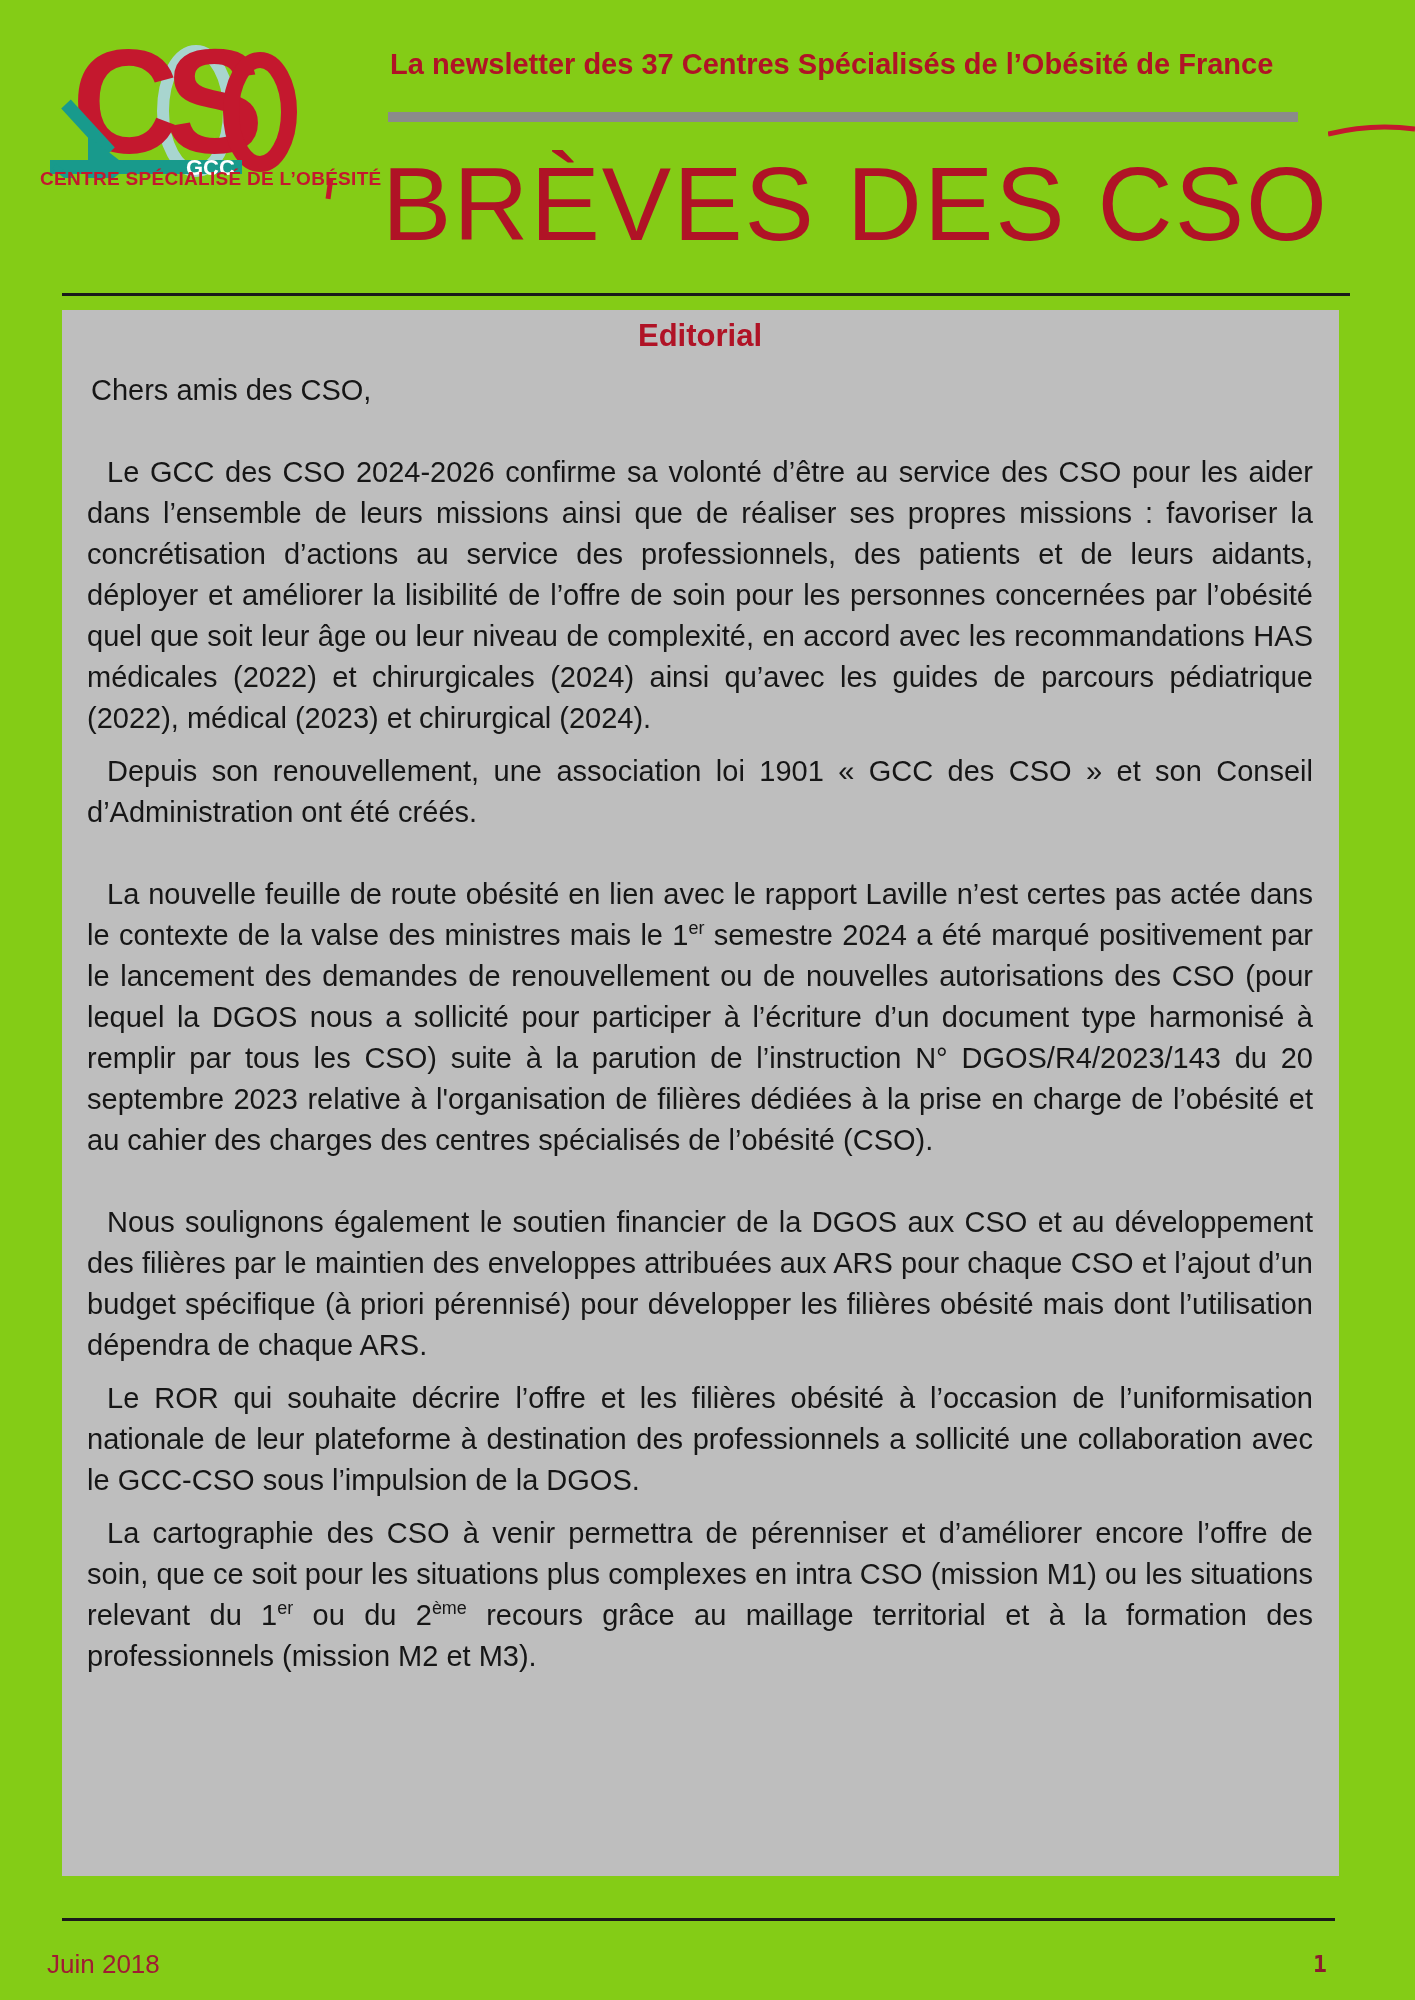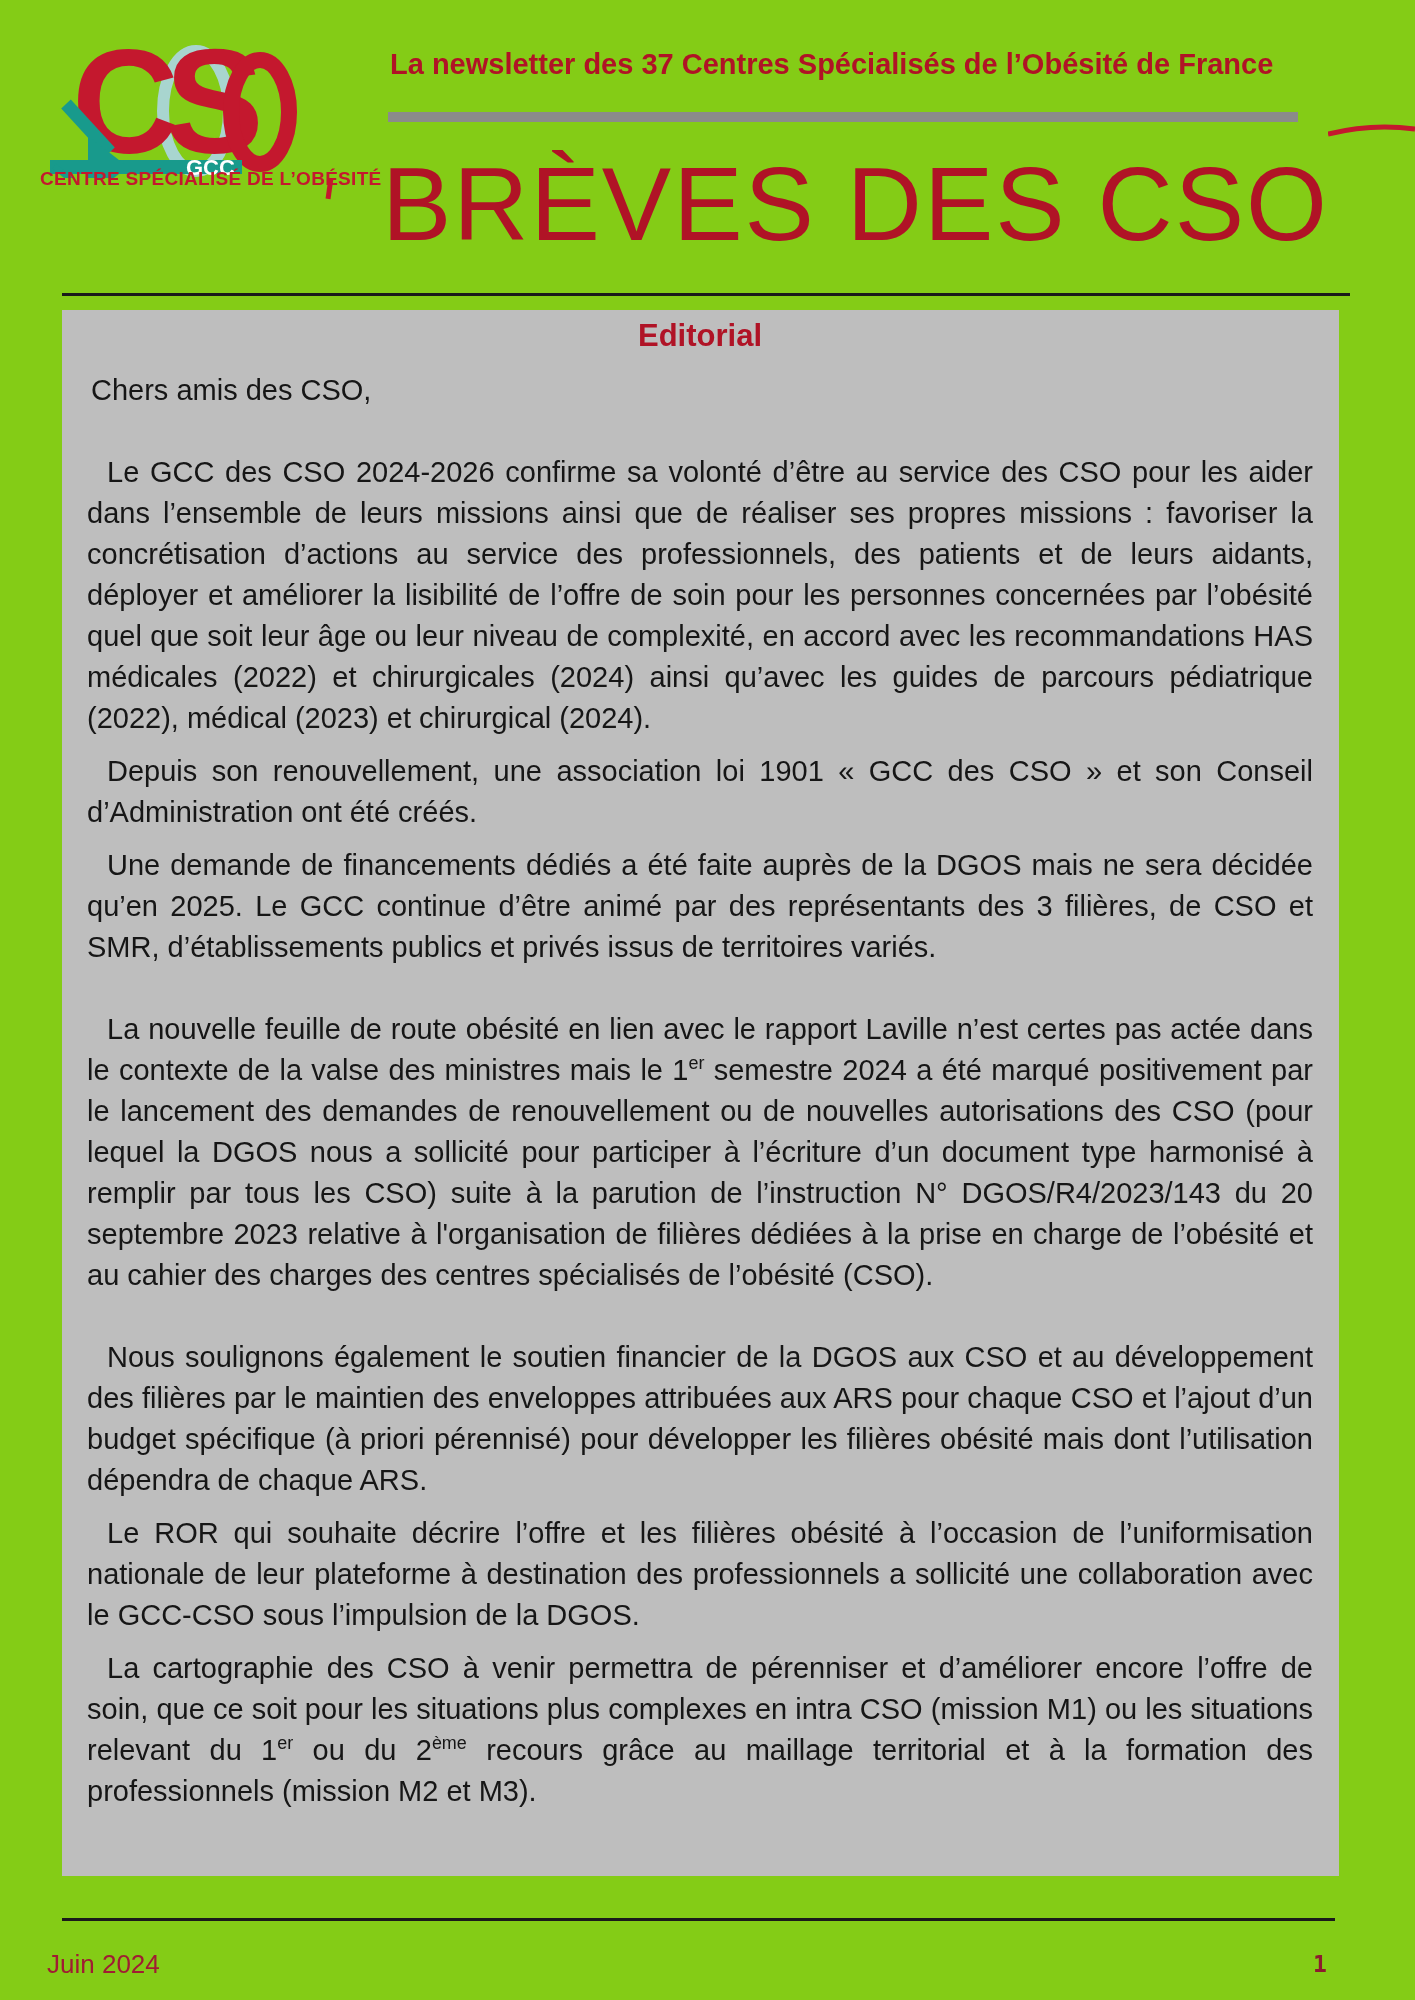--- a/index.html
+++ b/index.html
@@ -102,26 +102,25 @@
   </svg>
 
   <div class="rule rule-top"></div>
 
   <div class="editorial-box">
     <div class="editorial-heading">Editorial</div>
     <p class="salutation">Chers amis des CSO,</p>
     <div>
         <p class="para gap">Le GCC des CSO 2024-2026 confirme sa volonté d’être au service des CSO pour les aider dans l’ensemble de leurs missions ainsi que de réaliser ses propres missions : favoriser la concrétisation d’actions au service des professionnels, des patients et de leurs aidants, déployer et améliorer la lisibilité de l’offre de soin pour les personnes concernées par l’obésité quel que soit leur âge ou leur niveau de complexité, en accord avec les recommandations HAS médicales (2022) et chirurgicales (2024) ainsi qu’avec les guides de parcours pédiatrique (2022), médical (2023) et chirurgical (2024).</p>
         <p class="para">Depuis son renouvellement, une association loi 1901 « GCC des CSO » et son Conseil d’Administration ont été créés.</p>
-        <p class="para">Une demande de financements dédiés a été faite auprès de la DGOS mais ne sera décidée qu’en 2025. Le GCC continue d’être animé par des représentants des 3 filières, de CSO et SMR, d’établissements publics et privés issus de territoires variés.</p>
         <p class="para gap">La nouvelle feuille de route obésité en lien avec le rapport Laville n’est certes pas actée dans le contexte de la valse des ministres mais le 1<sup>er</sup> semestre 2024 a été marqué positivement par le lancement des demandes de renouvellement ou de nouvelles autorisations des CSO (pour lequel la DGOS nous a sollicité pour participer à l’écriture d’un document type harmonisé à remplir par tous les CSO) suite à la parution de l’instruction N° DGOS/R4/2023/143 du 20 septembre 2023 relative à l'organisation de filières dédiées à la prise en charge de l’obésité et au cahier des charges des centres spécialisés de l’obésité (CSO).</p>
         <p class="para gap">Nous soulignons également le soutien financier de la DGOS aux CSO et au développement des filières par le maintien des enveloppes attribuées aux ARS pour chaque CSO et l’ajout d’un budget spécifique (à priori pérennisé) pour développer les filières obésité mais dont l’utilisation dépendra de chaque ARS.</p>
         <p class="para">Le ROR qui souhaite décrire l’offre et les filières obésité à l’occasion de l’uniformisation nationale de leur plateforme à destination des professionnels a sollicité une collaboration avec le GCC-CSO sous l’impulsion de la DGOS.</p>
         <p class="para">La cartographie des CSO à venir permettra de pérenniser et d’améliorer encore l’offre de soin, que ce soit pour les situations plus complexes en intra CSO (mission M1) ou les situations relevant du 1<sup>er</sup> ou du 2<sup>ème</sup> recours grâce au maillage territorial et à la formation des professionnels (mission M2 et M3).</p>
       </div>
   </div>
 
   <div class="rule rule-bottom"></div>
 
-  <div class="footer-date">Juin 2024</div>
+  <div class="footer-date">Juin 2018</div>
   <div class="footer-page">1</div>
 
 </div>
 
 </body></html>

